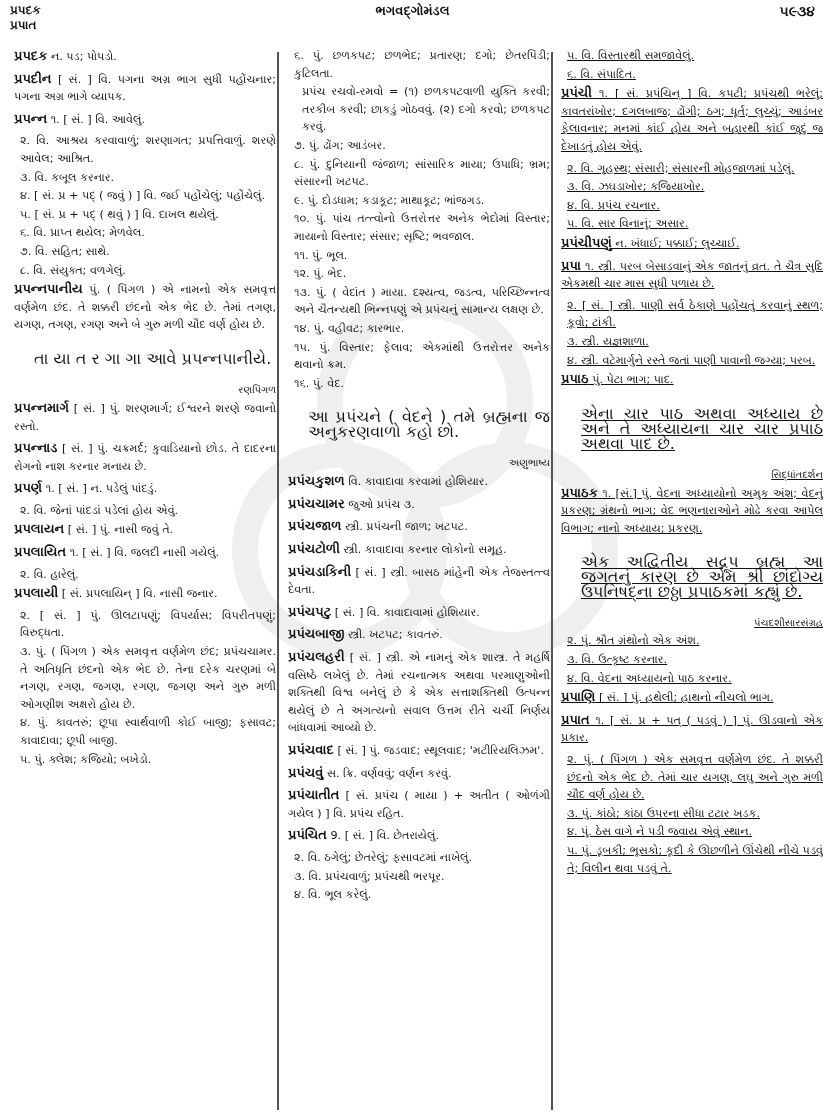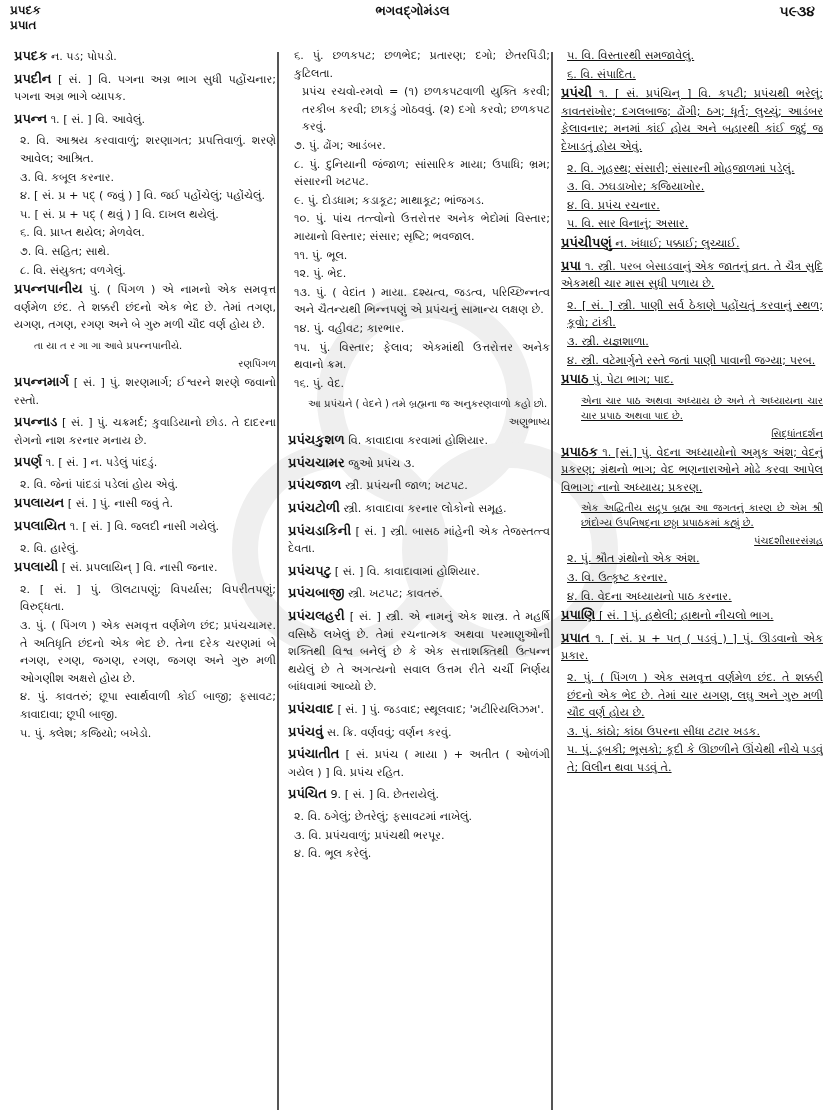--- a/index.html
+++ b/index.html
@@ -28,21 +28,21 @@
   .col1 { left: 10px; width: 262px; }
   .col2 { left: 284px; width: 262px; }
   .col3 { left: 557px; width: 262px; text-decoration: underline; }
   .divider { position: absolute; top: 52px; bottom: 4px; width: 2px; background: #555; z-index: 1; }
   .div1 { left: 277px; }
   .div2 { left: 551px; }
   .entry { margin: 0 0 4px 0; }
   .hw { font-weight: bold; font-size: 13px; }
   .sense { margin: 0 0 1px 0; padding-left: 6px; }
   .sub { padding-left: 14px; }
-  .quote { font-size: 10px; line-height: 15px; padding-left: 20px; margin: 4px 0; }
+  .quote { font-size: 16px; line-height: 15px; padding-left: 20px; margin: 17px 0; }
   .qsrc { text-align: right; font-size: 10px; line-height: 14px; margin: 0 0 2px 0; }
 </style>
 </head>
 <body>
 
 <svg class="watermark" viewBox="0 0 470 470">
   <g fill="none" stroke="#efefef" stroke-width="26">
     <circle cx="235" cy="150" r="95"></circle>
     <circle cx="150" cy="300" r="95"></circle>
     <circle cx="320" cy="300" r="95"></circle>
@@ -139,15 +139,16 @@
       <div class="entry"><span class="hw">પ્રપાઠક</span><span> ૧. [સં.] પું. વેદના અધ્યાયોનો અમુક અંશ; વેદનું પ્રકરણ; ગ્રંથનો ભાગ; વેદ ભણનારાઓને મોઢે કરવા આપેલ વિભાગ; નાનો અધ્યાય; પ્રકરણ.</span></div>
       <div class="quote">એક અદ્વિતીય સદ્રૂપ બ્રહ્મ આ જગતનું કારણ છે એમ શ્રી છાંદોગ્ય ઉપનિષદ્‌ના છઠ્ઠા પ્રપાઠકમાં કહ્યું છે.</div>
       <div class="qsrc">પંચદશીસારસંગ્રહ</div>
       <div class="sense">૨. પું. શ્રૌત ગ્રંથોનો એક અંશ.</div>
       <div class="sense">૩. વિ. ઉત્કૃષ્ટ કરનાર.</div>
       <div class="sense">૪. વિ. વેદના અધ્યાયનો પાઠ કરનાર.</div>
       <div class="entry"><span class="hw">પ્રપાણિ</span><span> [ સં. ] પું. હથેલી; હાથનો નીચલો ભાગ.</span></div>
       <div class="entry"><span class="hw">પ્રપાત</span><span> ૧. [ સં. પ્ર + પત્ ( પડવું ) ] પું. ઊડવાનો એક પ્રકાર.</span></div>
       <div class="sense">૨. પું. ( પિંગળ ) એક સમવૃત્ત વર્ણમેળ છંદ. તે શક્કરી છંદનો એક ભેદ છે. તેમાં ચાર યગણ, લઘુ અને ગુરુ મળી ચૌદ વર્ણ હોય છે.</div>
       <div class="sense">૩. પું. કાંઠો; કાંઠા ઉપરના સીધા ટટાર ખડક.</div>
+      <div class="sense">૪. પું. ઠેસ વાગે ને પડી જવાય એવું સ્થાન.</div>
       <div class="sense">૫. પું. ડૂબકી; ભૂસકો; કૂદી કે ઊછળીને ઊંચેથી નીચે પડવું તે; વિલીન થવા પડવું તે.</div>
     </div>
 </div>
 
 </body></html>

